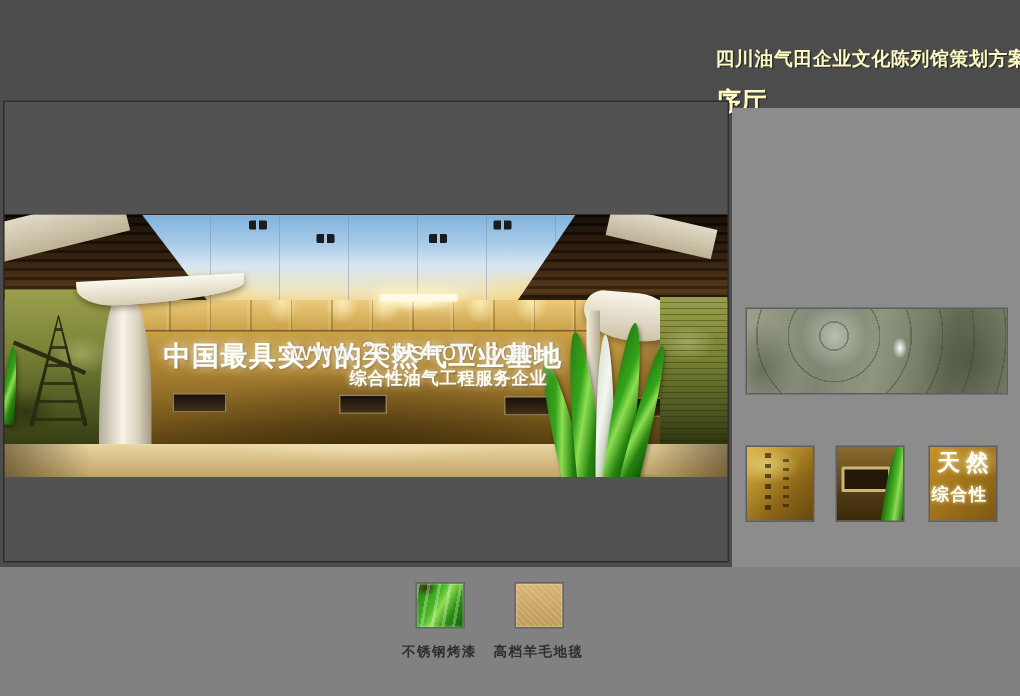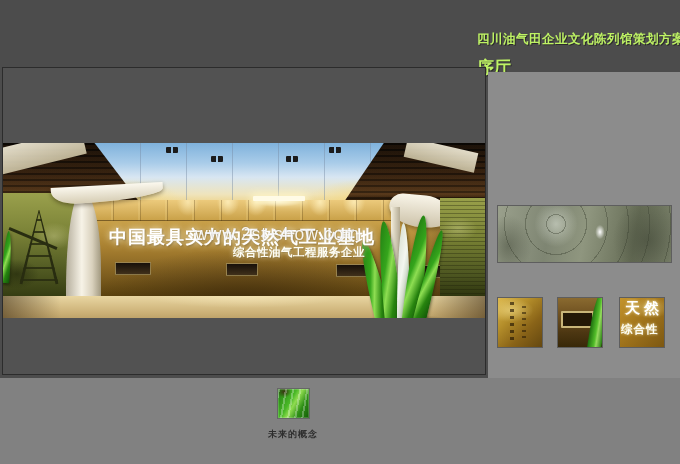--- a/index.html
+++ b/index.html
@@ -2,21 +2,21 @@
 <html><head>
 <meta charset="utf-8">
 <style>
   html,body{margin:0;padding:0;}
   body{
     width:680px;height:464px;position:relative;overflow:hidden;
     background:#4c4c4c;
     font-family:"Liberation Sans","DejaVu Sans",sans-serif;
   }
   
-  .hdr{position:absolute;left:477px;top:31px;width:200px;color:#bef264;}
+  .hdr{position:absolute;left:477px;top:31px;width:200px;color:#fef9c3;}
   .hdr-title{font-size:12.5px;font-weight:bold;letter-spacing:.5px;white-space:nowrap;
     text-shadow:1px 1px 0 #2b2b2b;}
   .hdr-sub{font-size:17px;font-weight:bold;margin-top:8px;text-shadow:1px 1px 0 #2b2b2b;}
   
   .frame{position:absolute;left:2px;top:67px;width:482px;height:306px;
     background:#525252;border:1px solid #2c2c2c;}
   .photo{position:absolute;left:0;top:75px;width:482px;height:175px;overflow:hidden;background:#1d1208;}
   .ph-ceiling{position:absolute;left:0;top:0;width:100%;height:57px;
     background:
       repeating-linear-gradient(180deg,rgba(0,0,0,.35) 0 2px,rgba(90,55,25,.15) 2px 6px),
@@ -213,15 +213,19 @@
   </div>
   <div class="p-img thumb t3">
     <div class="t3-l1">天然</div>
     <div class="t3-l2">综合性</div>
   </div>
 </div>
 
 <div class="strip">
   <div class="mat" style="left:248px;">
     <div class="swatch sw2"></div>
-    <div class="mat-label">未来的概念</div>
+    <div class="mat-label">不锈钢烤漆</div>
+  </div>
+  <div class="mat" style="left:314px;">
+    <div class="swatch sw3"></div>
+    <div class="mat-label">高档羊毛地毯</div>
   </div>
 </div>
 
 </body></html>

